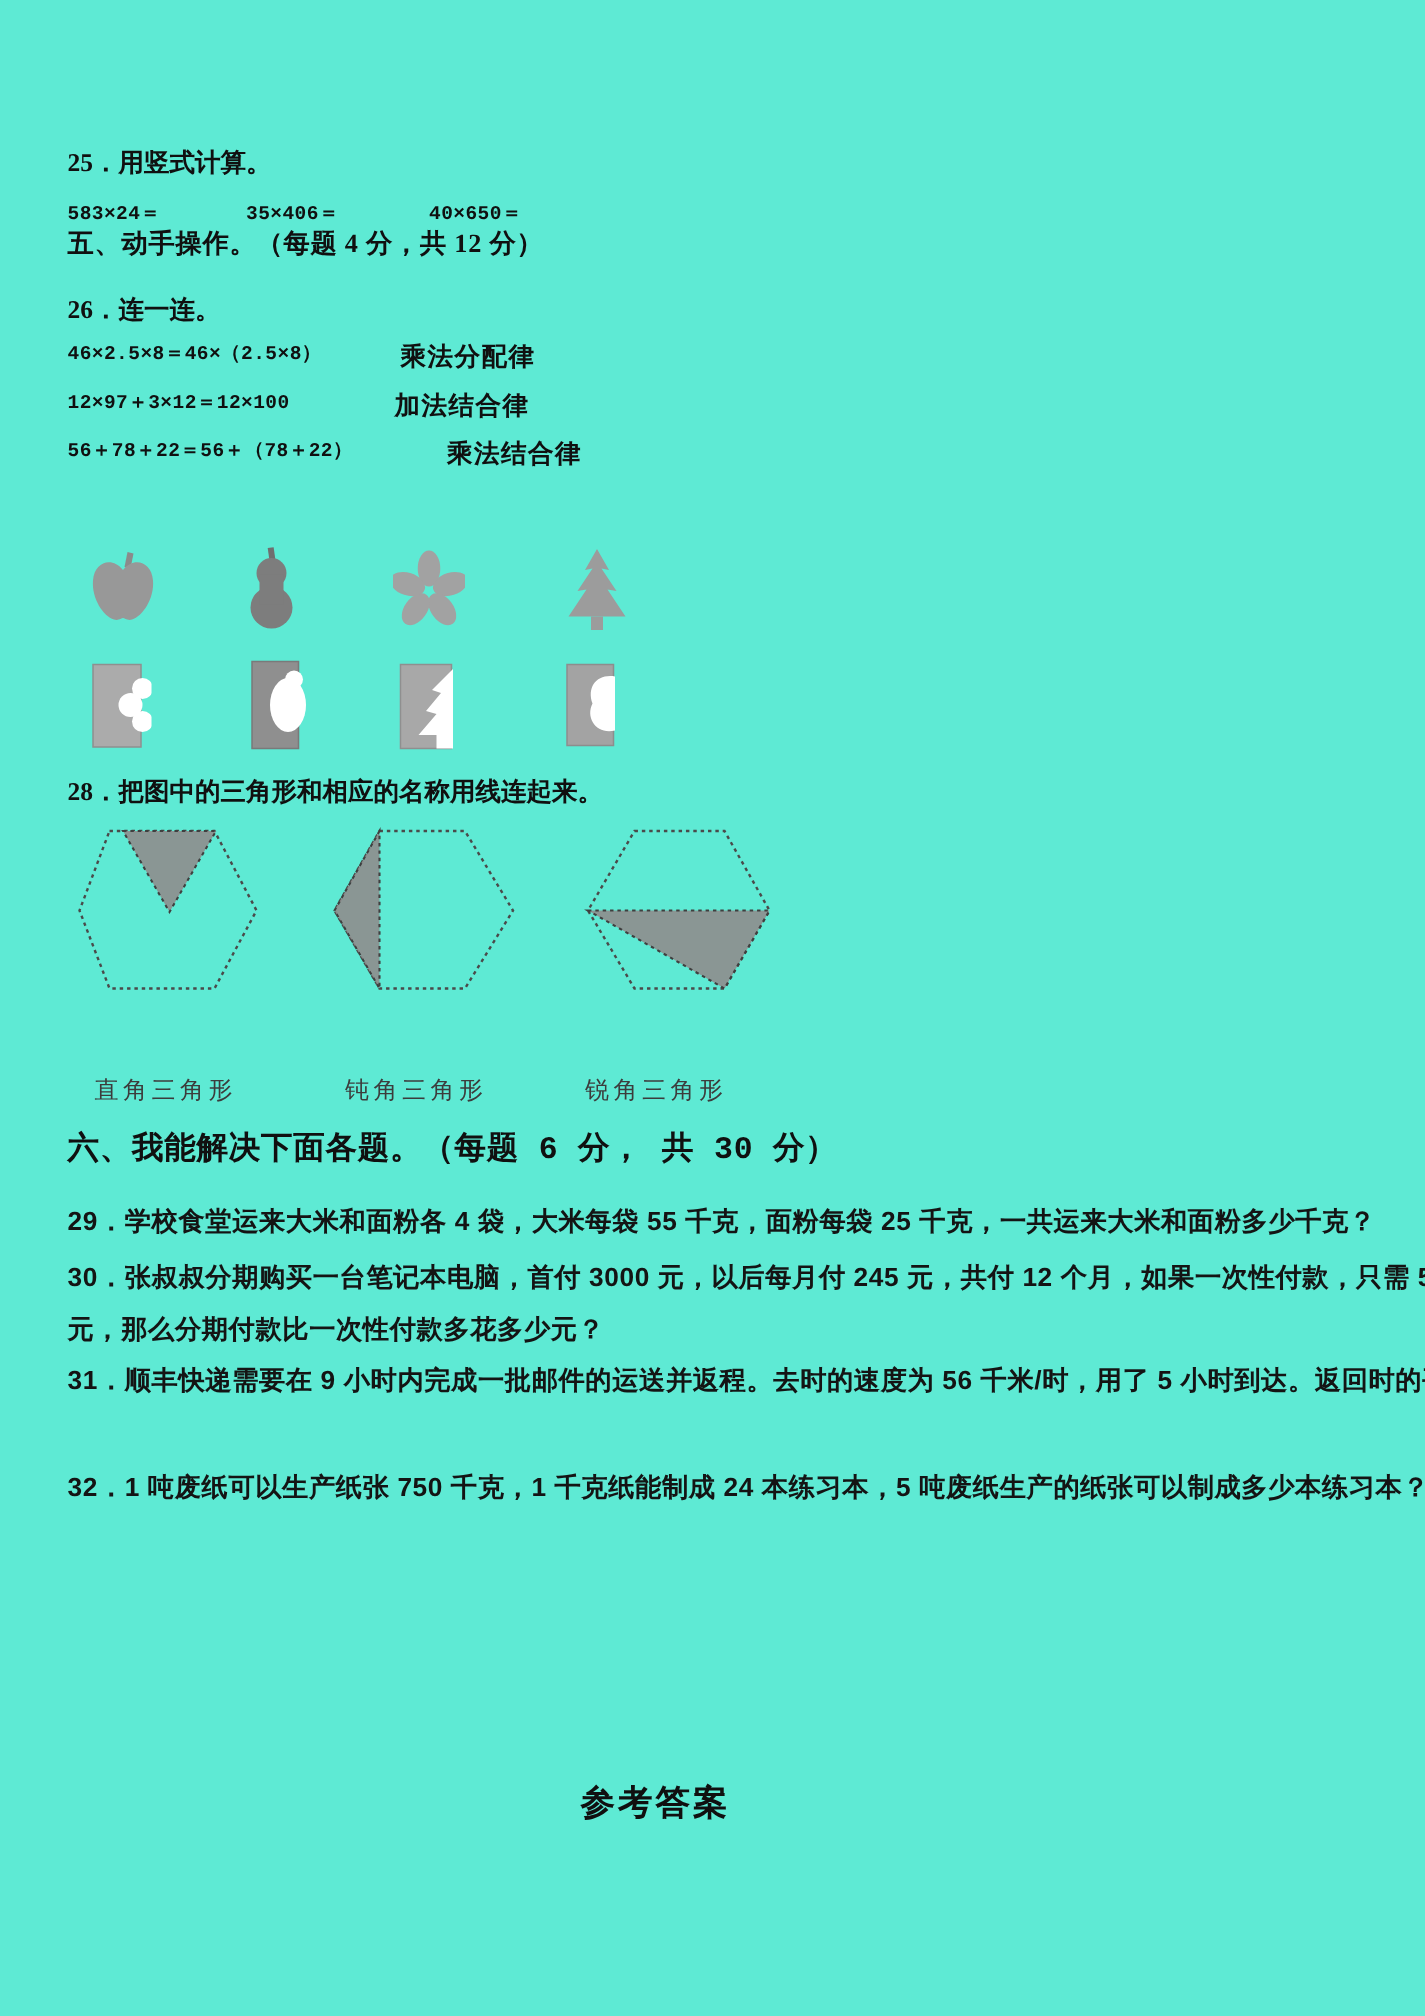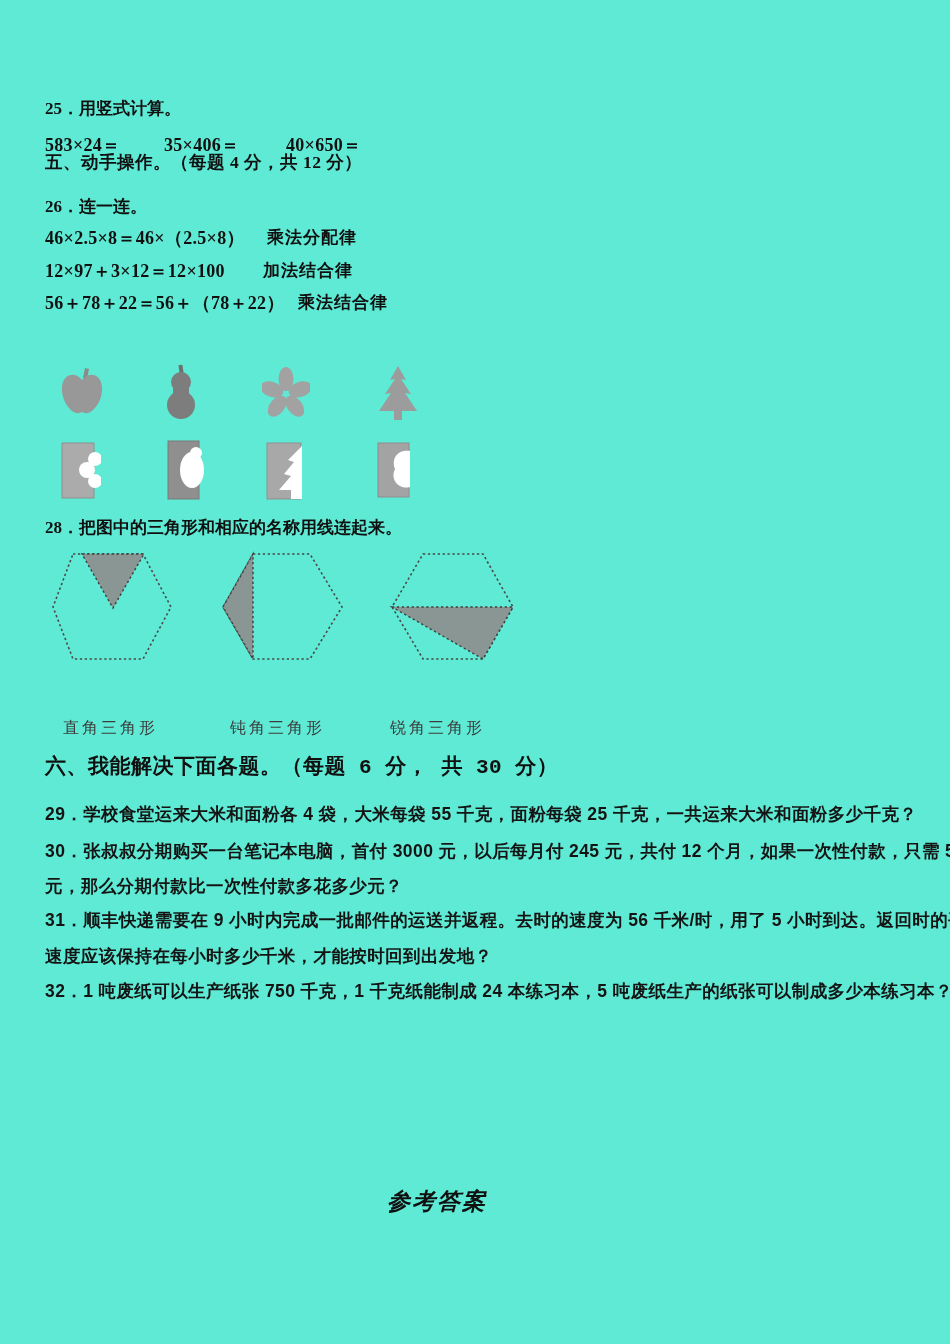--- a/index.html
+++ b/index.html
@@ -1,20 +1,20 @@
 <!DOCTYPE html>
 <html><head>
 <meta charset="utf-8">
 <style>
   html,body{margin:0;padding:0;background:#ffffff;}
   .page{position:relative;width:950px;height:1344px;background:#5eead4;overflow:hidden;
         font-family:"Liberation Serif","DejaVu Serif",serif;color:#101010;}
   .ln{position:absolute;white-space:nowrap;line-height:1;}
   .serifb{font-family:"Liberation Serif","DejaVu Serif",serif;font-weight:bold;font-size:17px;}
-  .eq{font-family:Liberation Serif, serif;font-weight:bold;font-size:18px;letter-spacing:.3px;}
+  .eq{font-family:Liberation Mono, monospace;font-weight:bold;font-size:13px;letter-spacing:.3px;}
   .law{font-family:"Liberation Serif","DejaVu Serif",serif;font-weight:bold;font-size:17px;letter-spacing:1px;}
   .sec{font-family:"Liberation Serif","DejaVu Serif",serif;font-weight:bold;font-size:17.5px;letter-spacing:.5px;}
   .sec6{font-family:Liberation Mono, monospace;font-weight:bold;font-size:21px;letter-spacing:.5px;}
   .prob{font-family:"Liberation Sans","DejaVu Sans",sans-serif;font-weight:bold;font-size:17.5px;letter-spacing:.4px;color:#141414;margin-top:16px;}
   .trilab{font-family:"Liberation Serif","DejaVu Serif",serif;font-weight:normal;font-size:16px;letter-spacing:3px;color:#3c3c3c;}
   .answer{font-family:"Liberation Sans","DejaVu Sans",sans-serif;font-weight:bold;font-size:23px;letter-spacing:2px;}
   .shape{position:absolute;}
   svg{display:block;}
 </style>
 </head>
@@ -120,18 +120,17 @@
   <div class="ln trilab" style="left:63px;top:720px;">直角三角形</div>
   <div class="ln trilab" style="left:230px;top:720px;">钝角三角形</div>
   <div class="ln trilab" style="left:390px;top:720px;">锐角三角形</div>
 
   <div class="ln sec6" style="left:45px;top:757px;">六、我能解决下面各题。（每题 6 分， 共 30 分）</div>
 
   <div class="ln prob" style="left:45px;top:790px;">29．学校食堂运来大米和面粉各 4 袋，大米每袋 55 千克，面粉每袋 25 千克，一共运来大米和面粉多少千克？</div>
   <div class="ln prob" style="left:45px;top:827px;">30．张叔叔分期购买一台笔记本电脑，首付 3000 元，以后每月付 245 元，共付 12 个月，如果一次性付款，只需 5200</div>
   <div class="ln prob" style="left:45px;top:862px;">元，那么分期付款比一次性付款多花多少元？</div>
   <div class="ln prob" style="left:45px;top:896px;">31．顺丰快递需要在 9 小时内完成一批邮件的运送并返程。去时的速度为 56 千米/时，用了 5 小时到达。返回时的平均</div>
-  <div class="ln prob" style="left:45px;top:932px;">速度应该保持在每小时多少千米，才能按时回到出发地？</div>
   <div class="ln prob" style="left:45px;top:967px;">32．1 吨废纸可以生产纸张 750 千克，1 千克纸能制成 24 本练习本，5 吨废纸生产的纸张可以制成多少本练习本？</div>
 
-  <div class="ln answer" style="left:0;top:1190px;width:874px;text-align:center;white-space:normal;font-style:italic;">参考答案</div>
+  <div class="ln answer" style="left:0;top:1190px;width:874px;text-align:center;white-space:normal;">参考答案</div>
 
 </div>
 
 </body></html>

